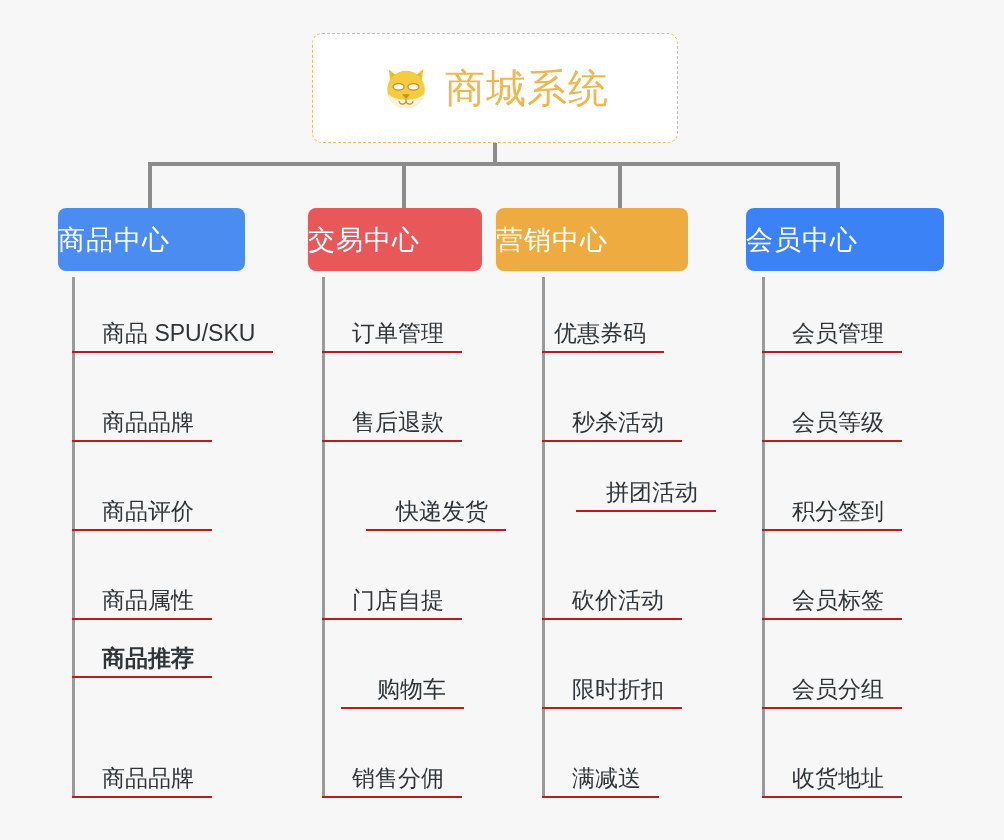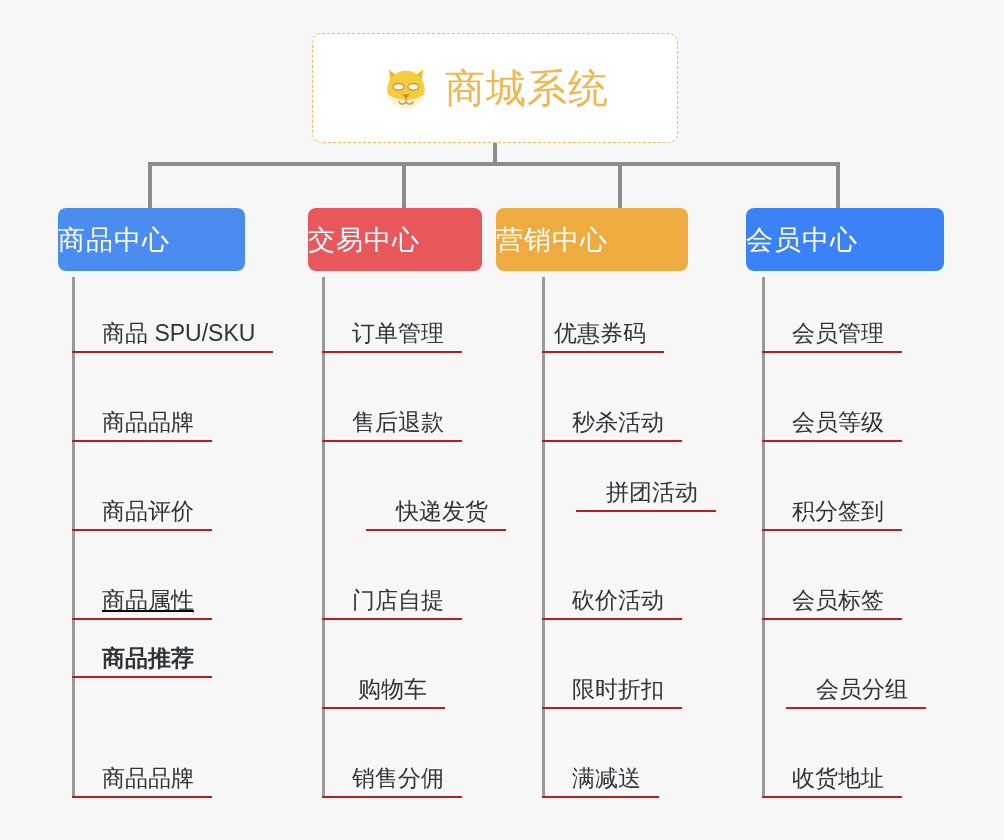--- a/index.html
+++ b/index.html
@@ -117,21 +117,21 @@
       <div class="trunk" style="left: 72px; top: 277px; height: 521px;"></div>
       <div class="leaf" style="left: 72px; top: 307px;">
         <span class="leaf-label">商品 SPU/SKU</span>
       </div>
       <div class="leaf" style="left: 72px; top: 396px;">
         <span class="leaf-label">商品品牌</span>
       </div>
       <div class="leaf" style="left: 72px; top: 485px;">
         <span class="leaf-label">商品评价</span>
       </div>
-      <div class="leaf" style="left: 72px; top: 574px; text-decoration: underline;">
+      <div class="leaf" style="left: 72px; top: 574px;">
         <span class="leaf-label">商品属性</span>
       </div>
       <div class="leaf" style="left: 72px; top: 632px; font-weight: bold;">
         <span class="leaf-label">商品推荐</span>
       </div>
       <div class="leaf" style="left: 72px; top: 752px;">
         <span class="leaf-label">商品品牌</span>
       </div>
       <div class="col-head" style="left: 308px; top: 208px; width: 174px; background: rgb(232, 87, 90);">
         <span>交易中心</span>
@@ -142,21 +142,21 @@
       </div>
       <div class="leaf" style="left: 322px; top: 396px;">
         <span class="leaf-label">售后退款</span>
       </div>
       <div class="leaf" style="left: 322px; top: 485px; margin-left: 44px;">
         <span class="leaf-label">快递发货</span>
       </div>
       <div class="leaf" style="left: 322px; top: 574px;">
         <span class="leaf-label">门店自提</span>
       </div>
-      <div class="leaf" style="left: 322px; top: 663px; padding-left: 36px;">
+      <div class="leaf" style="left: 341px; top: 663px; padding-left: 36px;">
         <span class="leaf-label">购物车</span>
       </div>
       <div class="leaf" style="left: 322px; top: 752px;">
         <span class="leaf-label">销售分佣</span>
       </div>
       <div class="col-head" style="left: 496px; top: 208px; width: 192px; background: rgb(238, 171, 63);">
         <span>营销中心</span>
       </div>
       <div class="trunk" style="left: 542px; top: 277px; height: 521px;"></div>
       <div class="leaf" style="left: 542px; top: 307px; padding-left: 12px;">
@@ -186,21 +186,21 @@
       </div>
       <div class="leaf" style="left: 762px; top: 396px;">
         <span class="leaf-label">会员等级</span>
       </div>
       <div class="leaf" style="left: 762px; top: 485px;">
         <span class="leaf-label">积分签到</span>
       </div>
       <div class="leaf" style="left: 762px; top: 574px;">
         <span class="leaf-label">会员标签</span>
       </div>
-      <div class="leaf" style="left: 762px; top: 663px; margin-left: 24px;">
+      <div class="leaf" style="left: 762px; top: 663px;">
         <span class="leaf-label">会员分组</span>
       </div>
       <div class="leaf" style="left: 762px; top: 752px;">
         <span class="leaf-label">收货地址</span>
       </div>
     </div>
 
 </div>
 
 </body></html>

